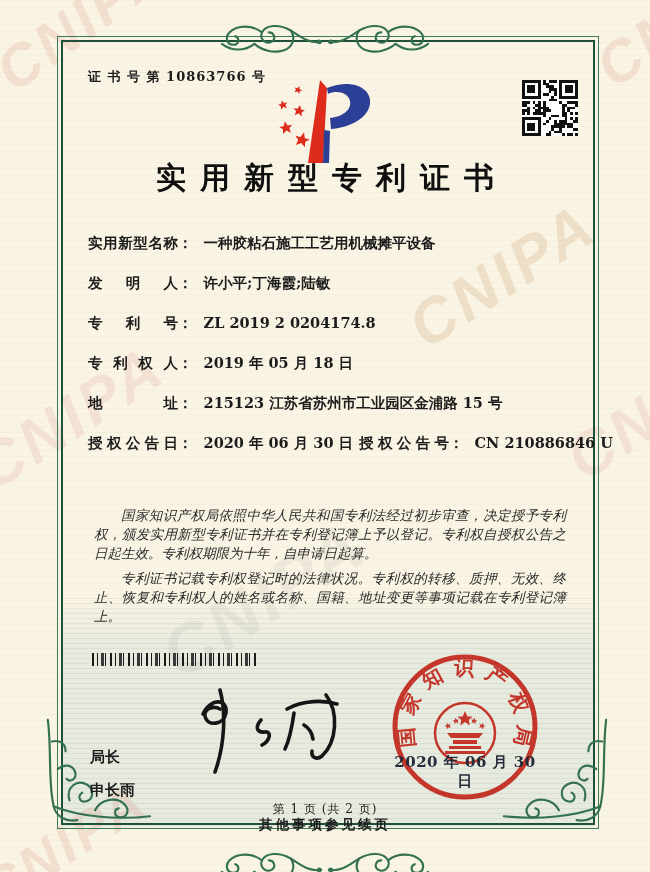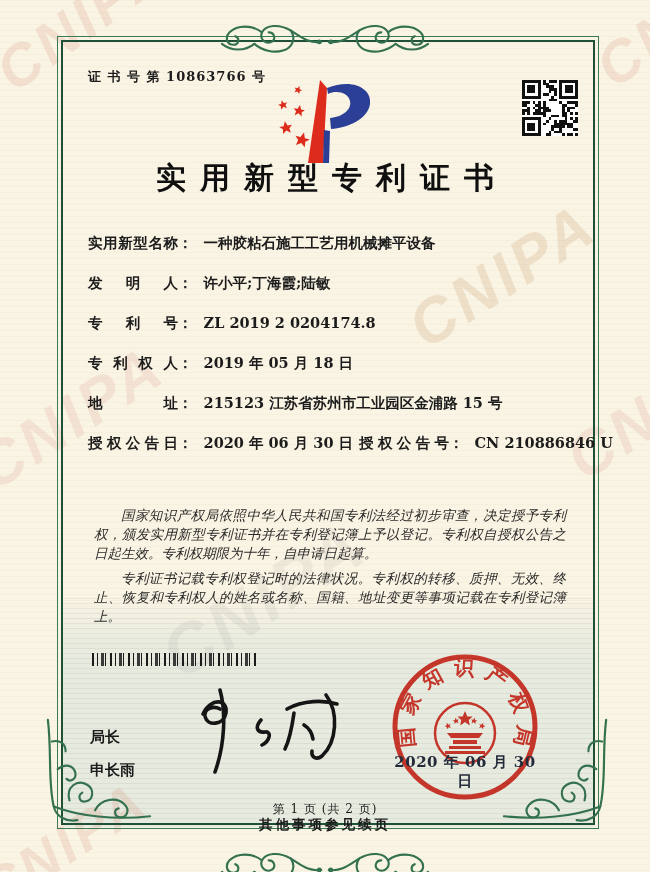--- a/index.html
+++ b/index.html
@@ -34,21 +34,21 @@
   .fcolon{display:inline-block;}
   .fvalue{display:inline-block;margin-left:6px;}
   .grant2{position:absolute;left:235px;top:0;padding-left:36px;}
   .paras{position:absolute;left:88px;top:500px;width:484px;z-index:4;font-size:13.5px;
          line-height:19px;text-align:justify;font-style:italic;color:#2a2a2a;}
   .paras p{margin:6px;text-indent:2em;}
   .barcode{position:absolute;left:92px;top:653px;width:166px;height:13px;z-index:4;
       background-image:
         repeating-linear-gradient(90deg,#1b1b1b 0 2px,transparent 2px 5px,#1b1b1b 5px 6px,
           transparent 6px 9px,#3a3a3a 9px 12px,transparent 12px 13px,#1b1b1b 13px 14px,transparent 14px 18px);}
-  .director{position:absolute;left:90px;top:720px;z-index:4;
+  .director{position:absolute;left:90px;top:740px;z-index:4;
             font-family:"Liberation Sans","DejaVu Sans",sans-serif;font-weight:bold;font-size:15px;line-height:33px;}
   .autograph{position:absolute;left:175px;top:682px;width:180px;height:100px;z-index:4;}
   .seal{position:absolute;left:385px;top:647px;width:160px;height:160px;z-index:5;
         mix-blend-mode:multiply;opacity:.95;}
   .seal-date{position:absolute;left:392px;top:753px;width:146px;z-index:6;text-align:center;
              font-size:15px;font-weight:700;color:#232a3a;letter-spacing:.5px;}
   .page-number{position:absolute;left:0;right:0;top:801px;z-index:4;text-align:center;font-size:12px;letter-spacing:1px;}
   .footer-note{position:absolute;left:0;right:0;top:816px;z-index:4;text-align:center;
                font-size:13.5px;font-weight:600;letter-spacing:3px;}
 </style>

